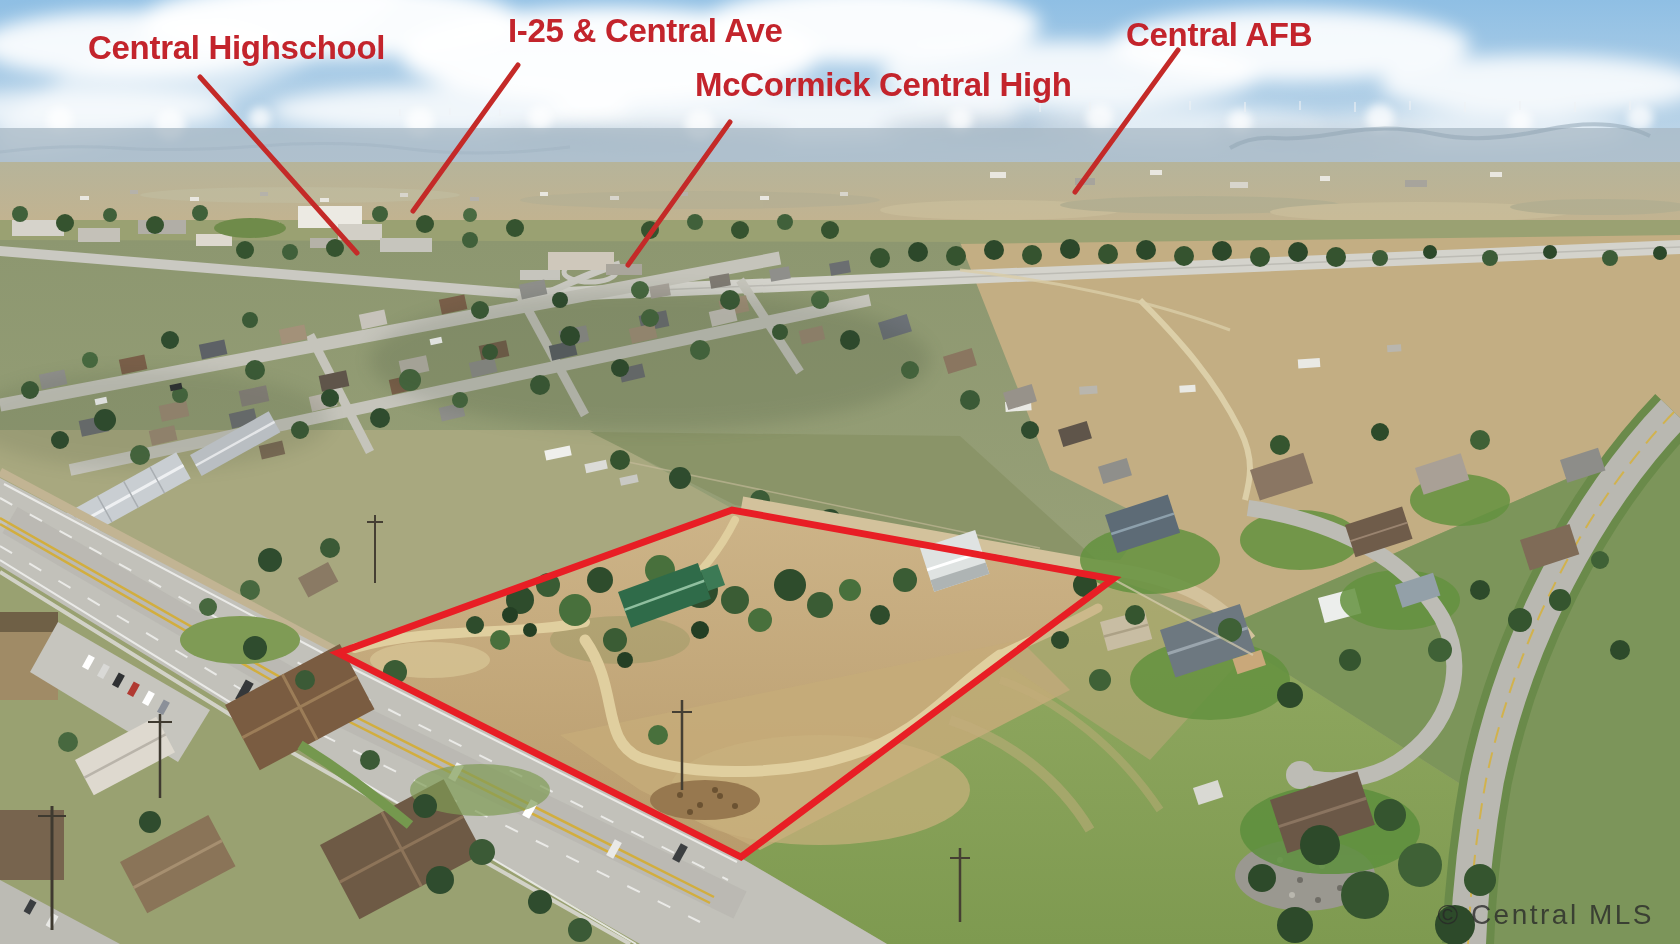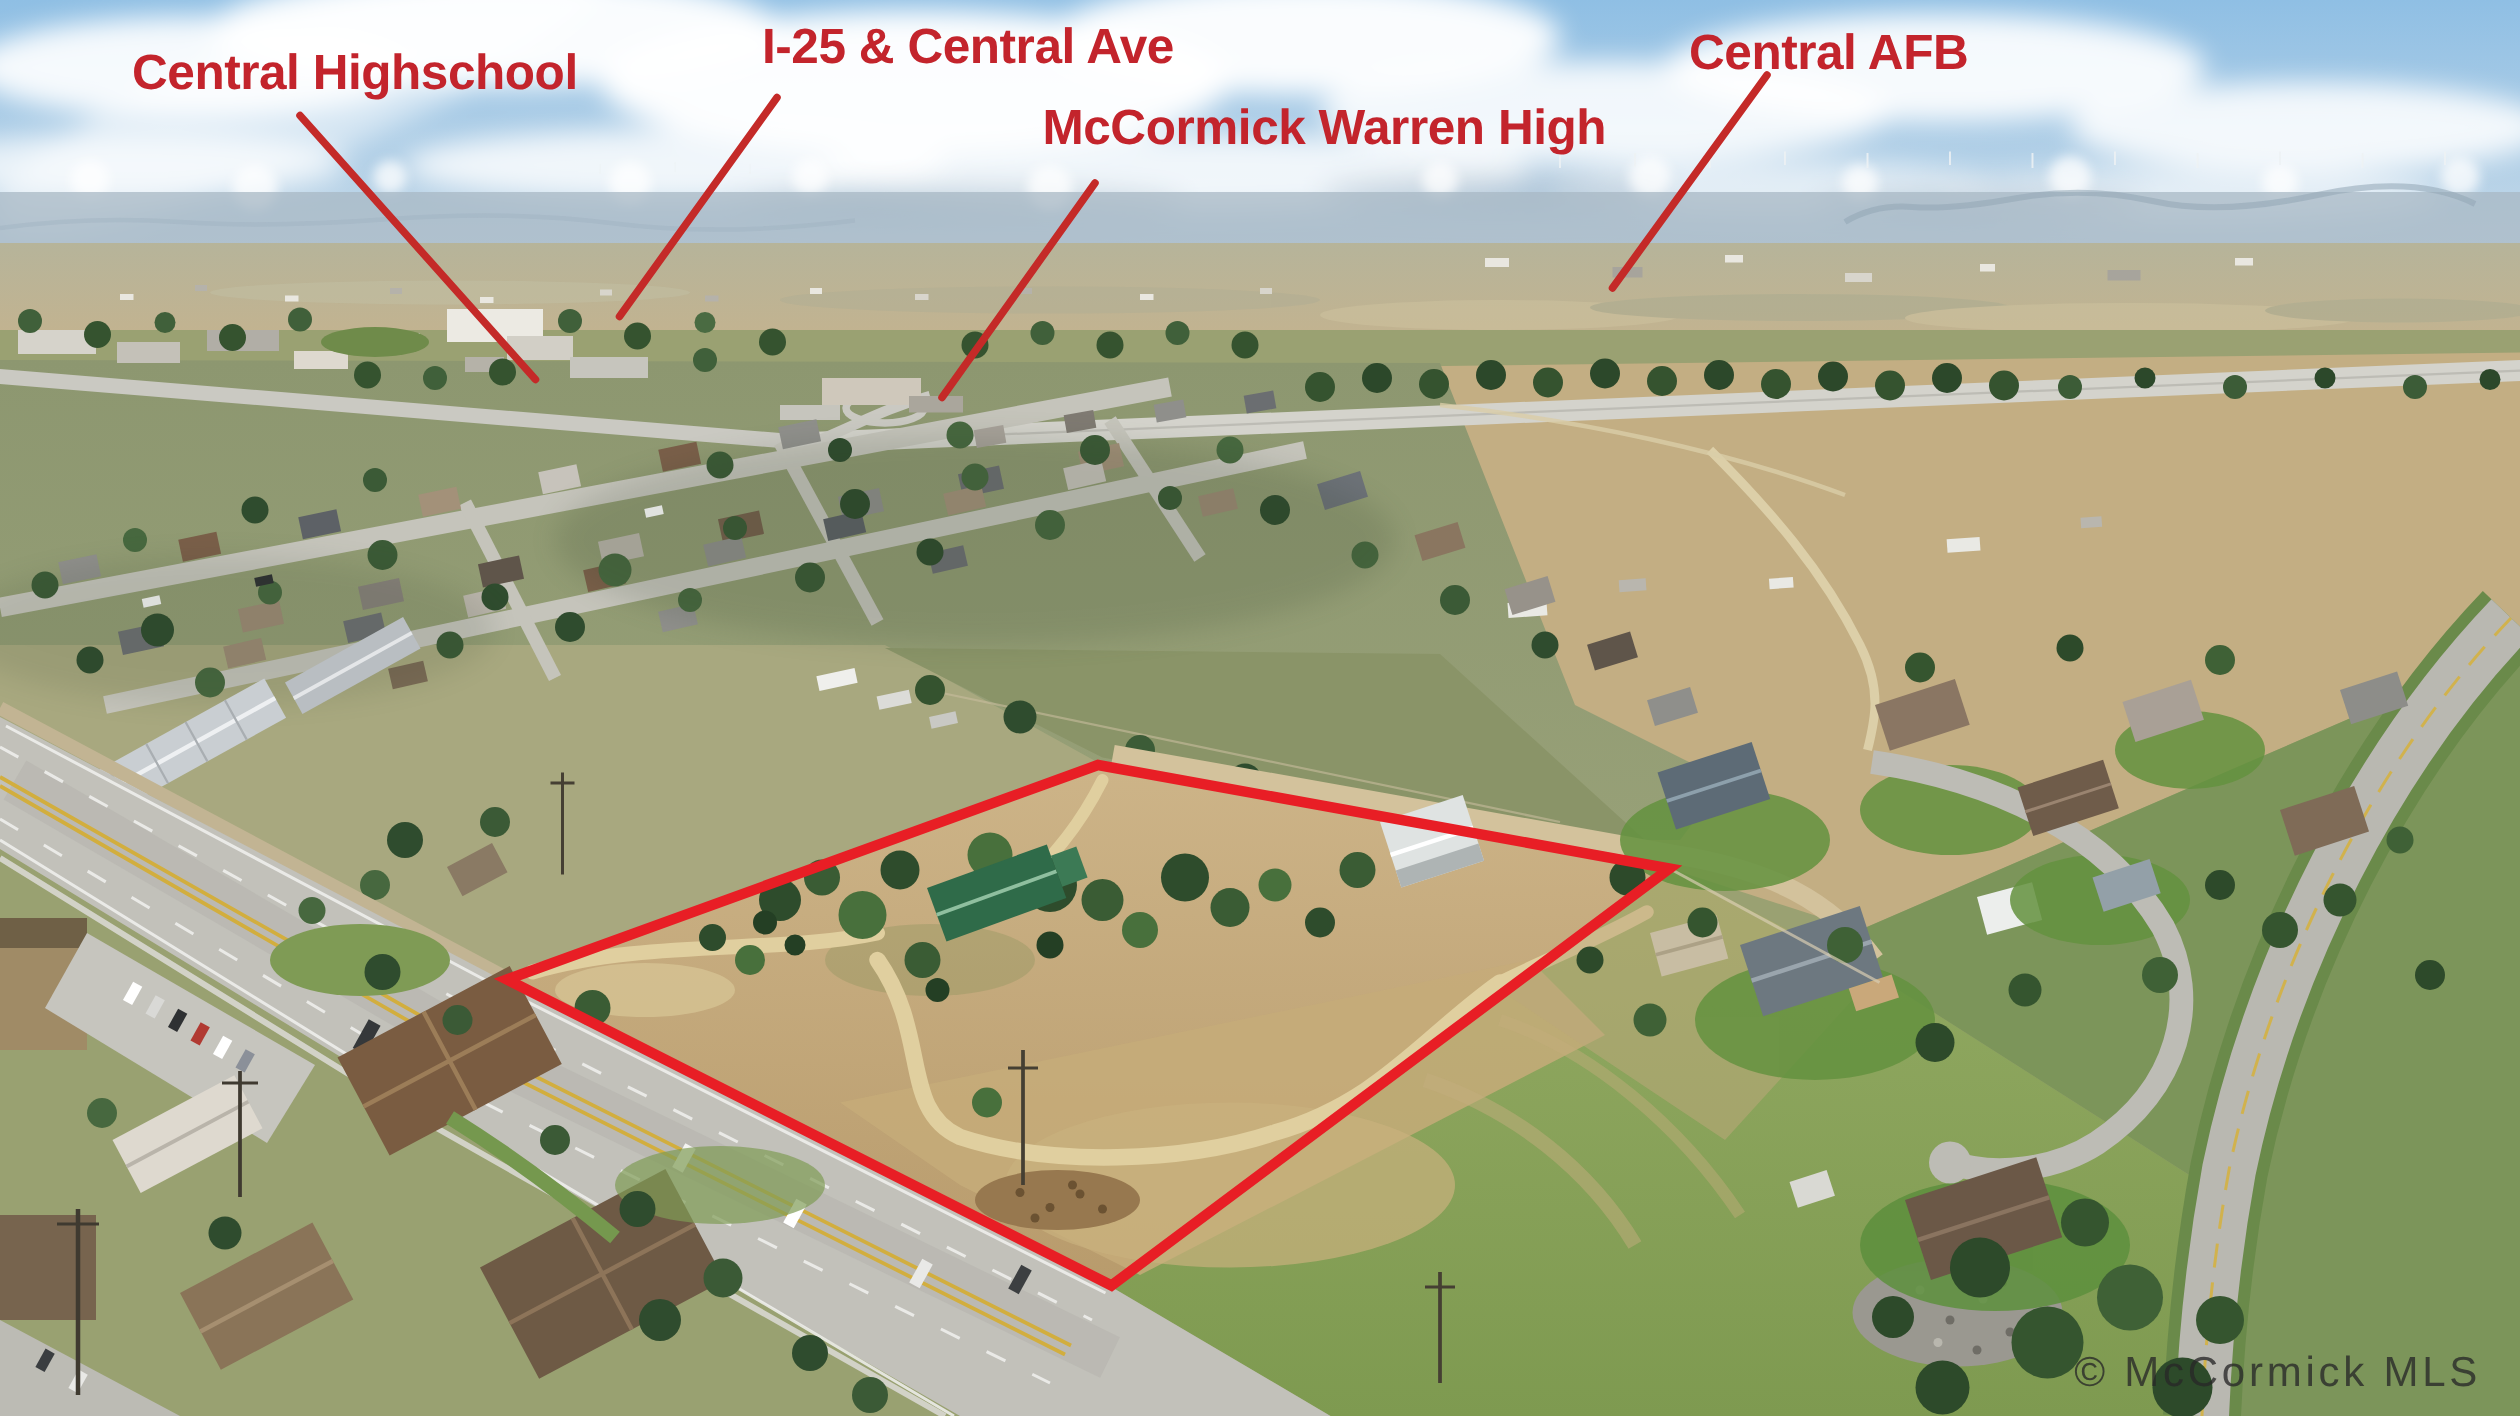--- a/index.html
+++ b/index.html
@@ -716,16 +716,16 @@
 <svg class="overlay" viewBox="0 0 1680 944">
   <polygon class="bnd" points="338,653 732,510 1113,579 741,857"></polygon>
   <polyline class="ptr" points="200,77 357,253"></polyline>
   <polyline class="ptr" points="518,65 413,211"></polyline>
   <polyline class="ptr" points="730,122 628,265"></polyline>
   <polyline class="ptr" points="1178,50 1075,192"></polyline>
 </svg>
 
 <div class="anno lbl-central">Central Highschool</div>
 <div class="anno lbl-i25">I-25 &amp; Central Ave</div>
-<div class="anno lbl-mccormick">McCormick Warren High</div>
+<div class="anno lbl-mccormick">McCormick Central High</div>
 <div class="anno lbl-warren">Central AFB</div>
 
-<div class="wm">© McCormick MLS</div>
+<div class="wm">© Central MLS</div>
 
 </body></html>

